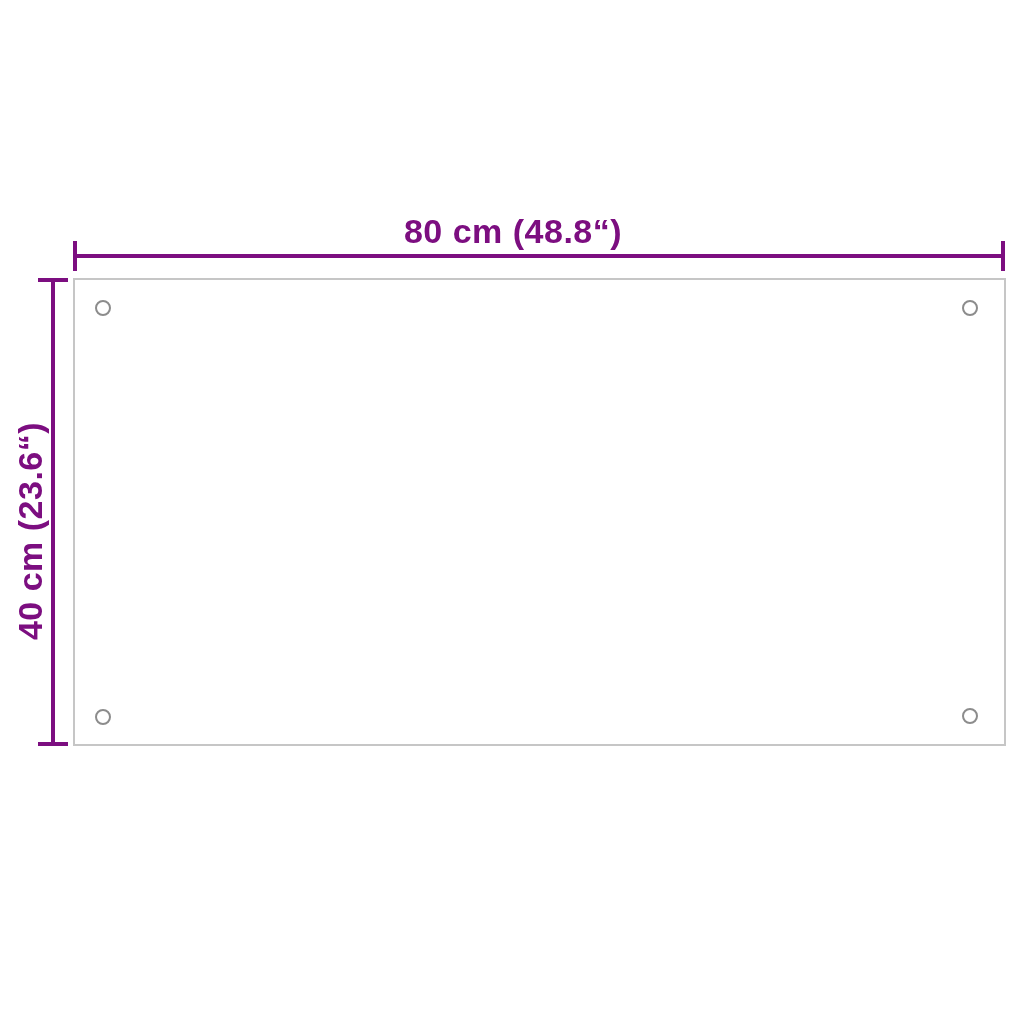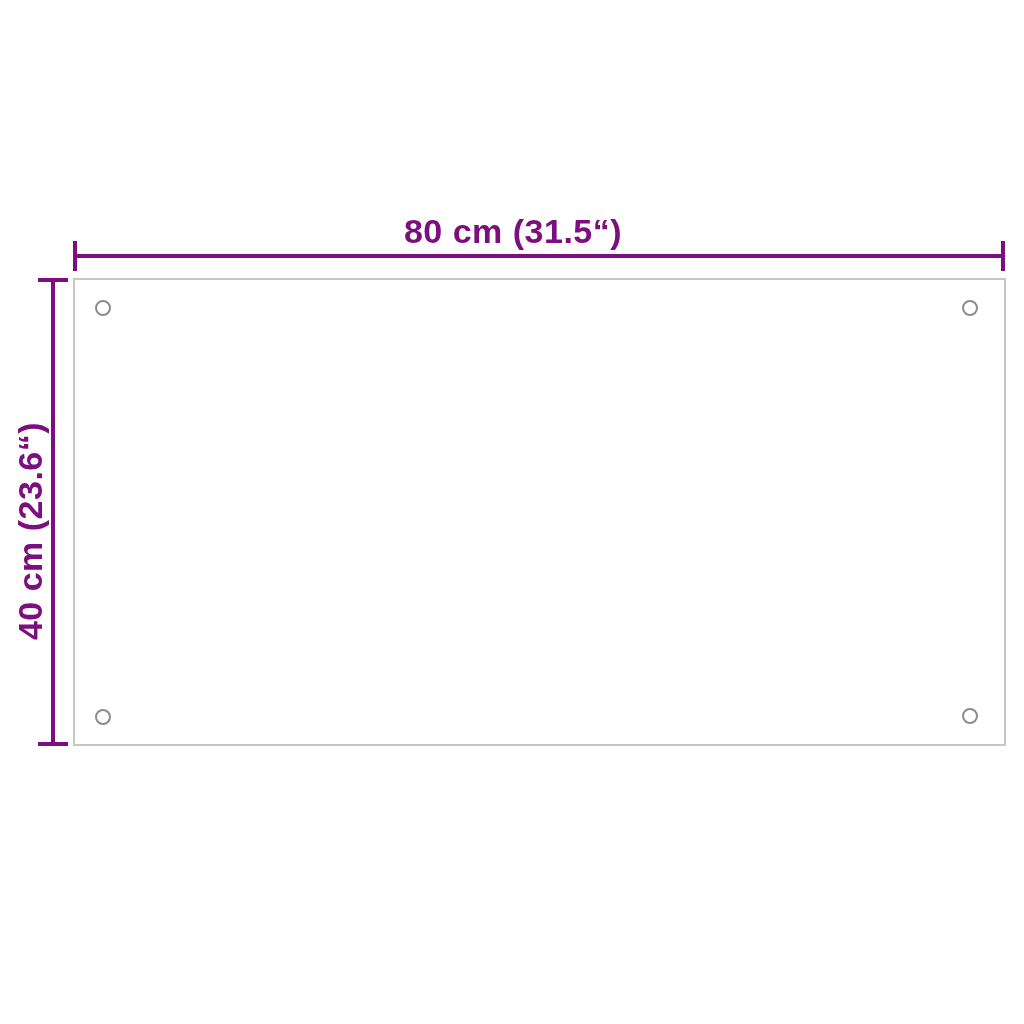--- a/index.html
+++ b/index.html
@@ -74,21 +74,21 @@
   .label-width-anchor  { left: 513px; top: 231px; }
   .label-height-anchor { left: 30px;  top: 531px; }
   .label-height-anchor span { transform: rotate(-90deg); }
 </style>
 </head>
 <body>
 
 <div class="canvas">
 
   <div class="dim-label-anchor label-width-anchor">
-    <span>80 cm (31.5“)</span>
+    <span>80 cm (48.8“)</span>
   </div>
   <div class="dim dim-h-line"></div>
   <div class="dim dim-h-cap-l"></div>
   <div class="dim dim-h-cap-r"></div>
 
   <div class="dim-label-anchor label-height-anchor">
     <span>40 cm (23.6“)</span>
   </div>
   <div class="dim dim-v-line"></div>
   <div class="dim dim-v-cap-t"></div>

